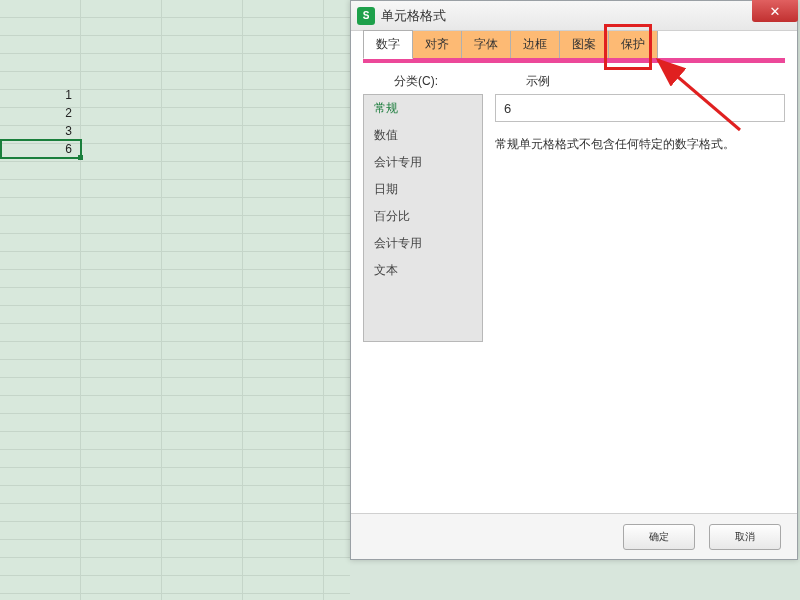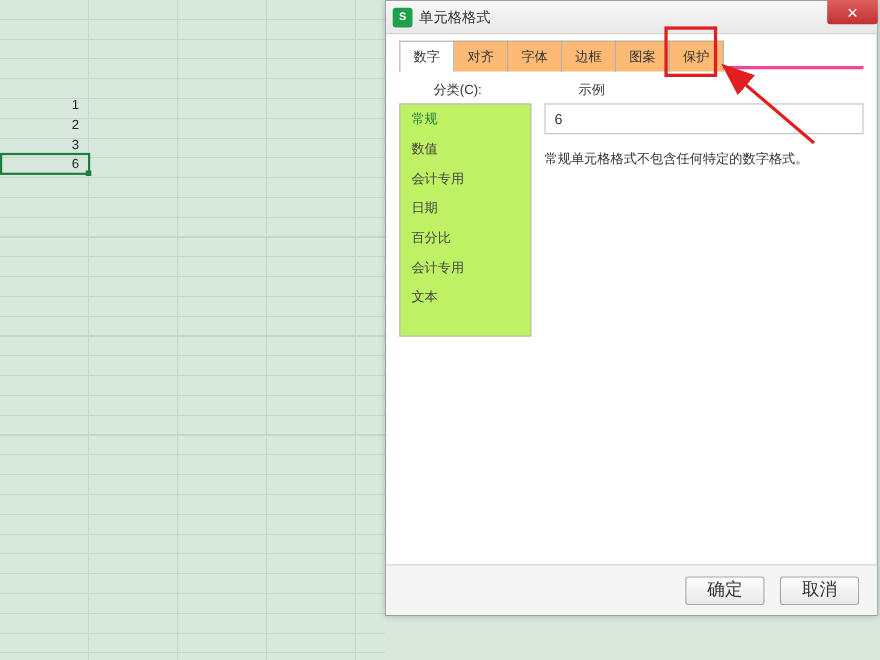--- a/index.html
+++ b/index.html
@@ -86,23 +86,23 @@
       cursor: pointer;
     }
     .dialog-body {
       flex: 1;
       padding: 6px 12px 0 12px;
       display: flex;
       flex-direction: column;
     }
     .tabs {
       display: flex;
-      border-bottom: 3px solid #ec4899;
+      border-bottom: 5px solid #ec4899;
       height: 26px;
-      align-items: flex-start;
+      align-items: flex-end;
     }
     .tab {
       padding: 5px 12px;
       border: 1px solid #b0b0b0;
       border-bottom: none;
       background: #fdba74;
       margin-right: -1px;
       font-size: 12px;
       cursor: pointer;
       color: #333;
@@ -117,23 +117,23 @@
     .tab-content {
       display: flex;
       padding-top: 10px;
       flex: 1;
     }
     .left-col { width: 120px; }
     .right-col { flex: 1; padding-left: 12px; }
     .label { font-size: 12px; color: #333; margin-bottom: 4px; margin-left: 31px; }
     .category-list {
       border: 1px solid #b8b8b8;
-      height: 212px;
+      height: 248px;
       overflow: auto;
-      background: #bef264;
+      background: #e5e5e5;
     }
     .cat-item {
       padding: 5px 10px;
       font-size: 12px;
       color: #444;
       cursor: pointer;
     }
     .cat-item.selected {
       color: #1e7e3e;
       font-weight: 500;
@@ -157,21 +157,21 @@
       align-items: center;
       padding: 0 16px;
       gap: 14px;
     }
     .btn {
       min-width: 72px;
       height: 26px;
       border: 1px solid #a8a8a8;
       background: linear-gradient(#fefefe, #e8e8e8);
       border-radius: 3px;
-      font-size: 16px;
+      font-size: 10px;
       cursor: pointer;
       color: #333;
     }
     
     .red-box {
       position: absolute;
       border: 3px solid #e02020;
       pointer-events: none;
     }
     .arrow {

